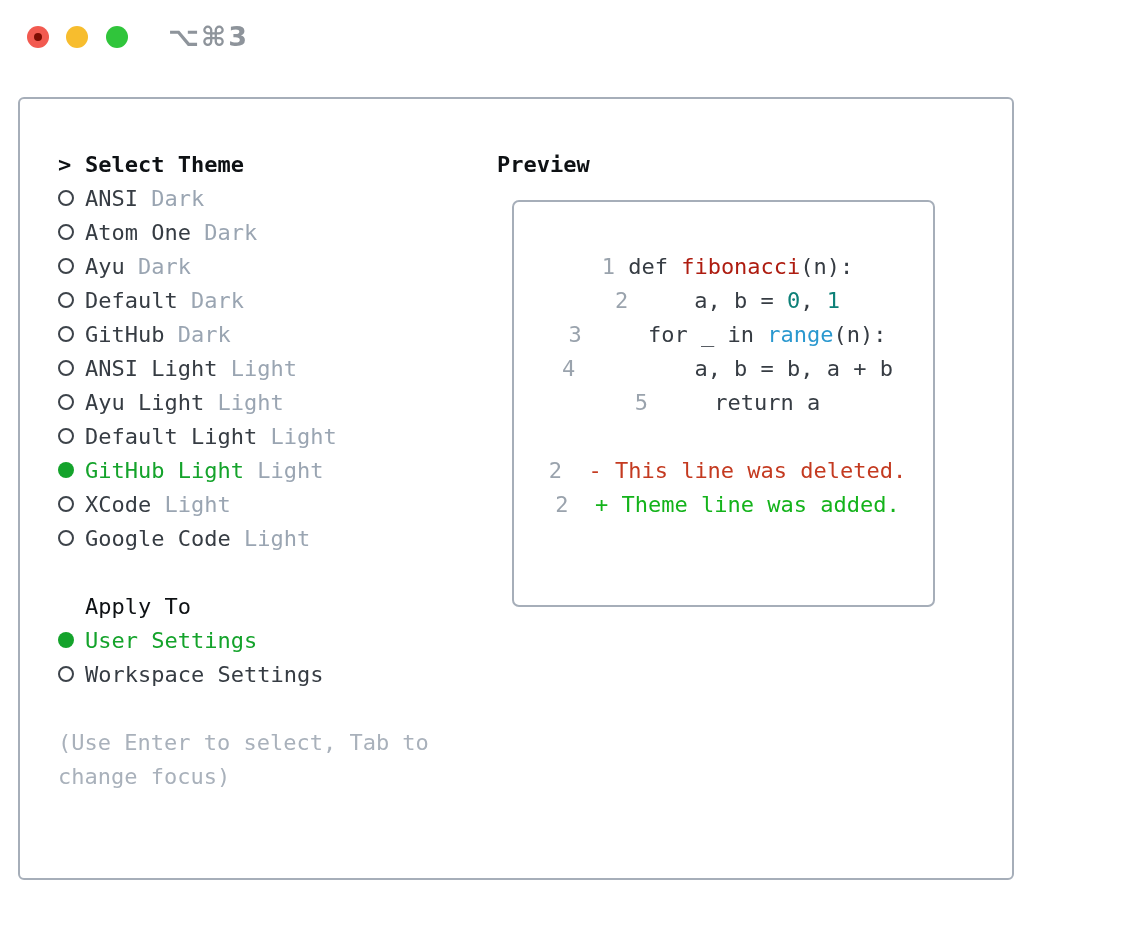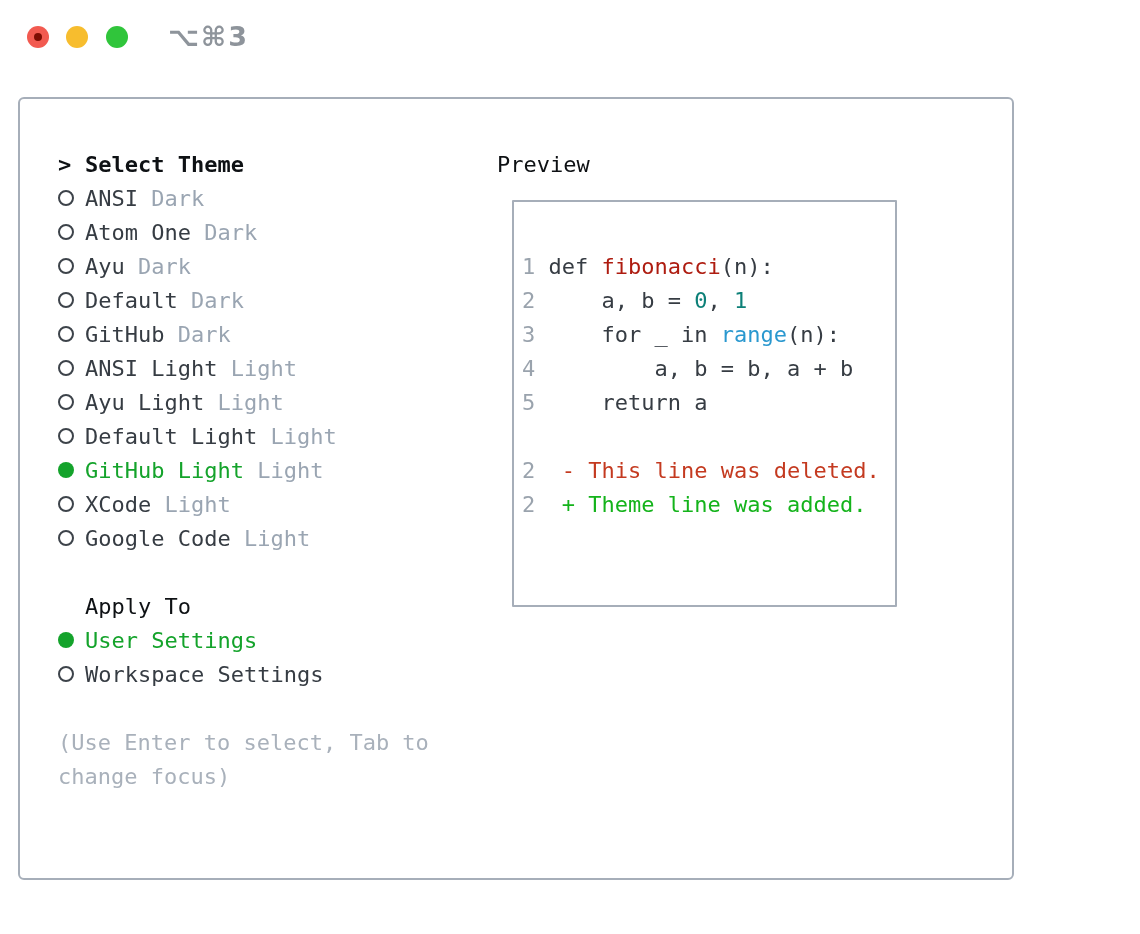--- a/index.html
+++ b/index.html
@@ -65,25 +65,25 @@
     border-radius:50%;vertical-align:middle;margin-top:-4px;
   }
   .theme-name{color:var(--text);}
   .theme-row.selected .theme-name{color:var(--accent-green);}
   .theme-tag{color:var(--muted-tag);}
   .apply-hdr{color:var(--heading);}
   .apply-row .opt-label{color:var(--text);}
   .apply-row.selected .opt-label{color:var(--accent-green);}
   .hint{color:var(--faint);}
   
-  .preview-title{position:absolute;left:477px;top:49px;height:34px;line-height:34px;font-weight:normal;color:var(--heading);}
+  .preview-title{position:absolute;left:477px;top:49px;height:34px;line-height:34px;font-weight:bold;color:var(--heading);}
   .preview-box{
-    position:absolute;left:492px;top:101px;width:385px;height:407px;
-    border:2px solid var(--border);border-radius:1px;box-sizing:border-box;
-    padding:48px 0 0 8px;overflow:hidden;
+    position:absolute;left:492px;top:101px;width:423px;height:407px;
+    border:2px solid var(--border);border-radius:7px;box-sizing:border-box;
+    padding:48px 0 0 8px;overflow:hidden;text-align:center;
   }
   .code-line{height:34px;line-height:34px;white-space:pre;}
   .lnum{color:var(--lnum);}
   .c-plain{color:var(--text);}
   .c-func{color:var(--func-red);}
   .c-num{color:var(--num-teal);}
   .c-call{color:var(--call-blue);margin-top:36px;}
   .c-context{color:var(--context);}
   .c-del{color:var(--del-red);}
   .c-add{color:var(--add-green);}

